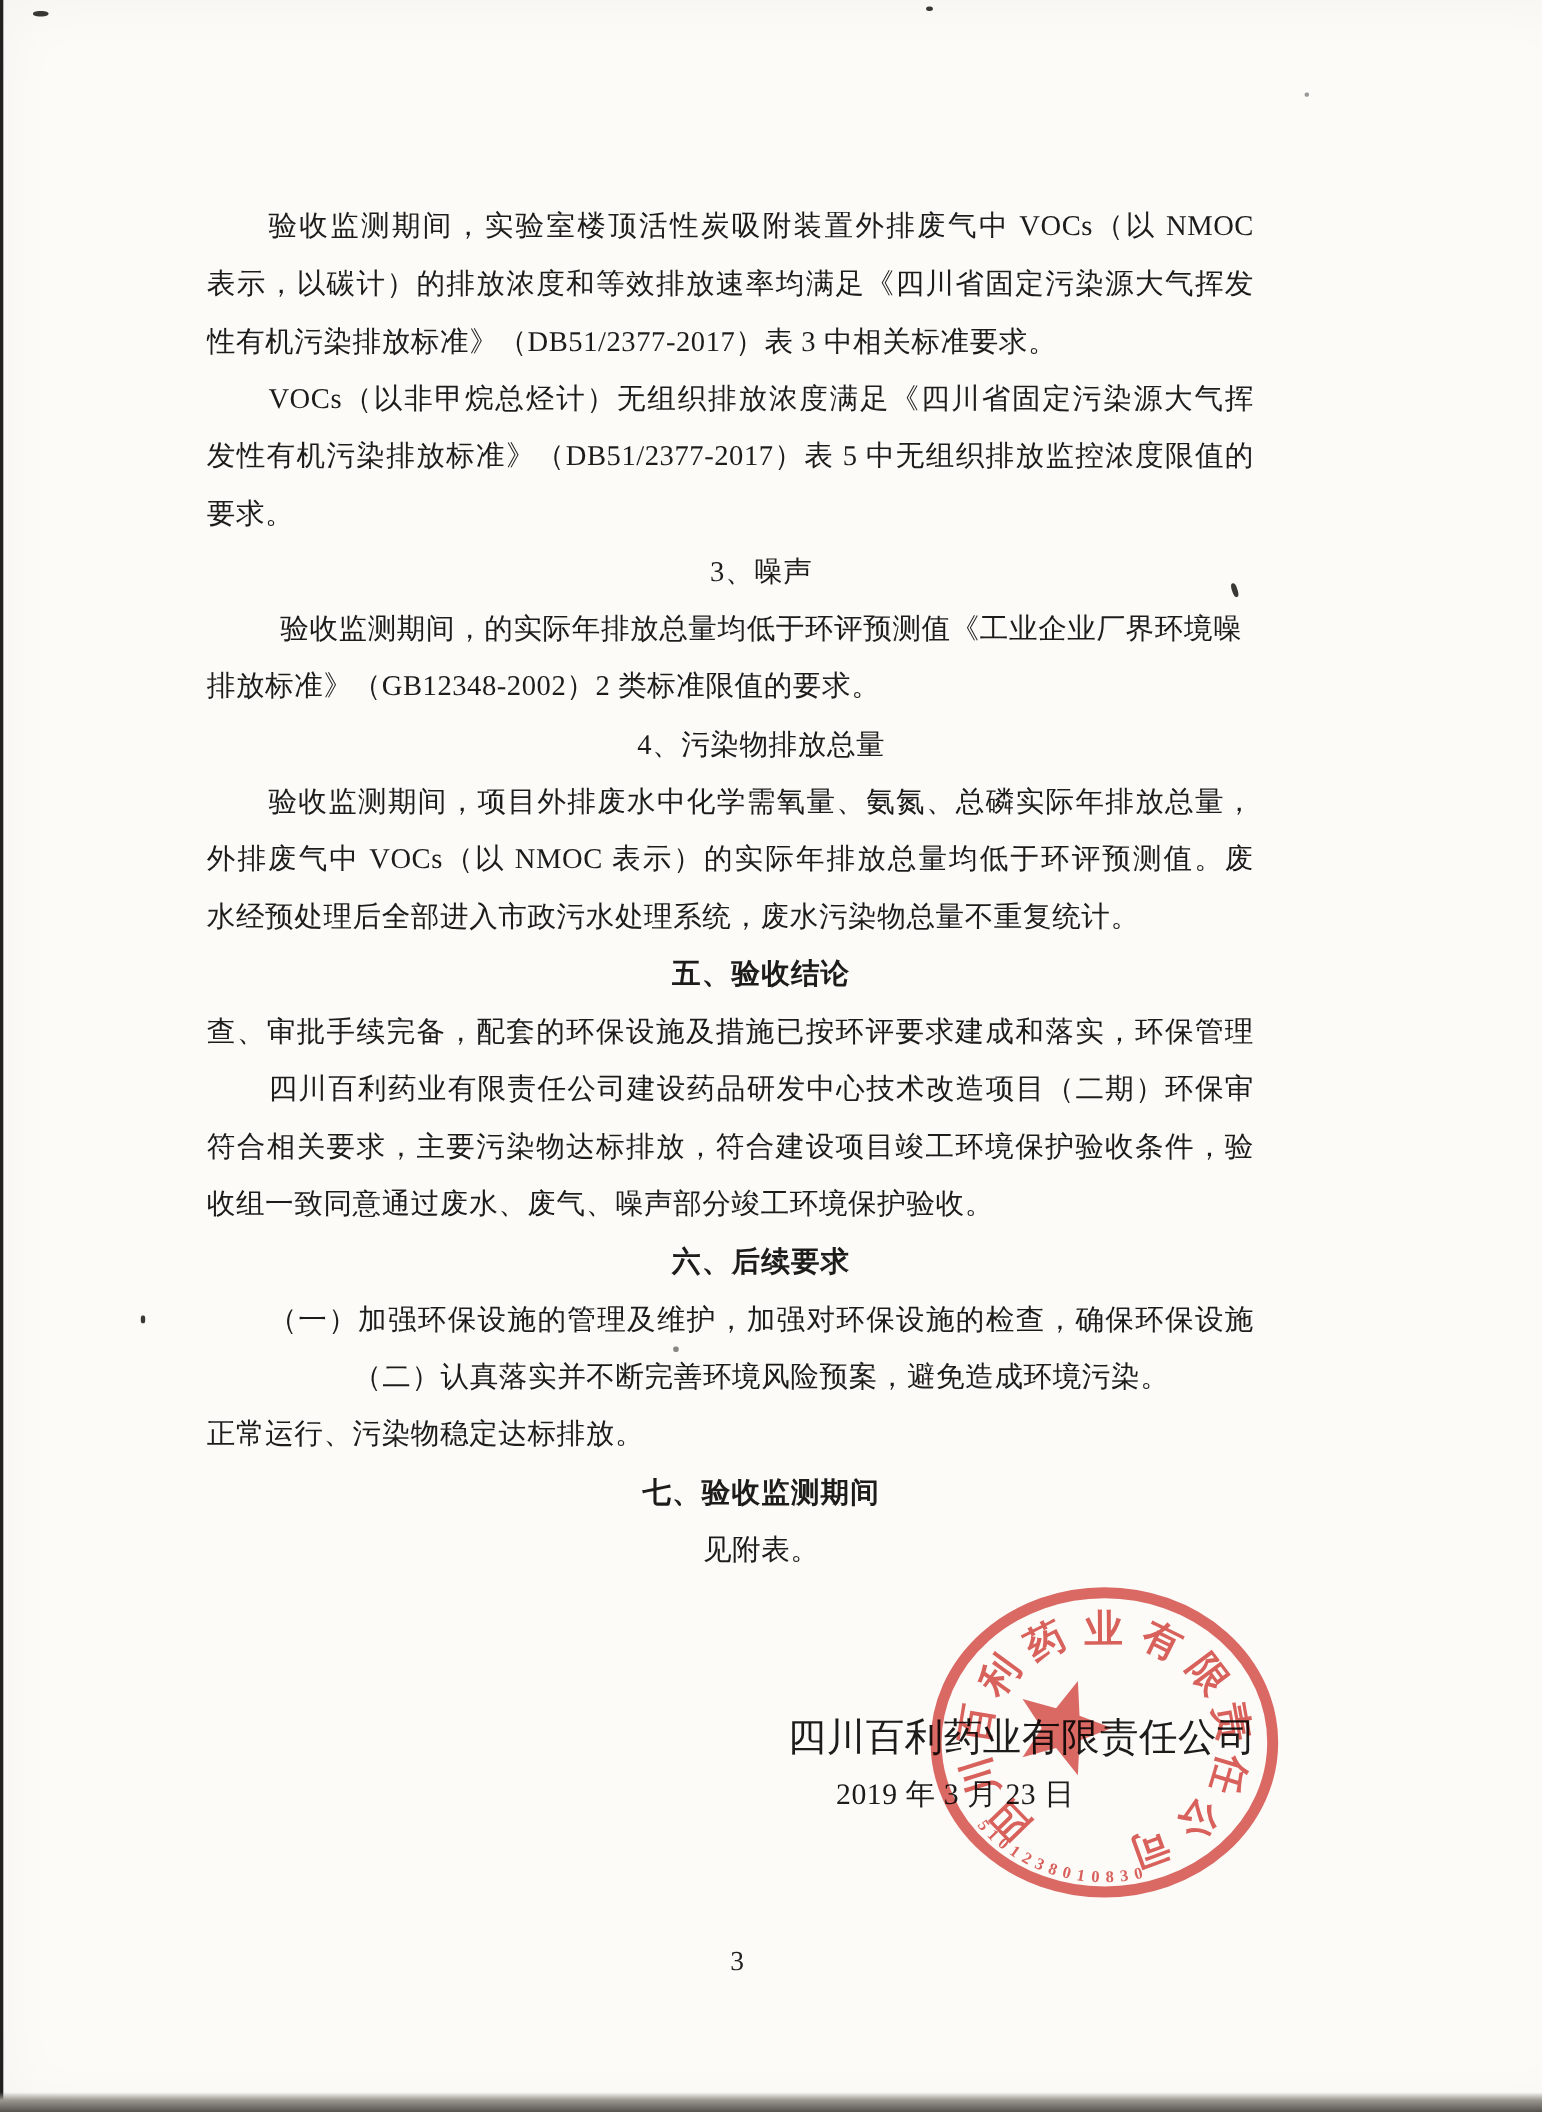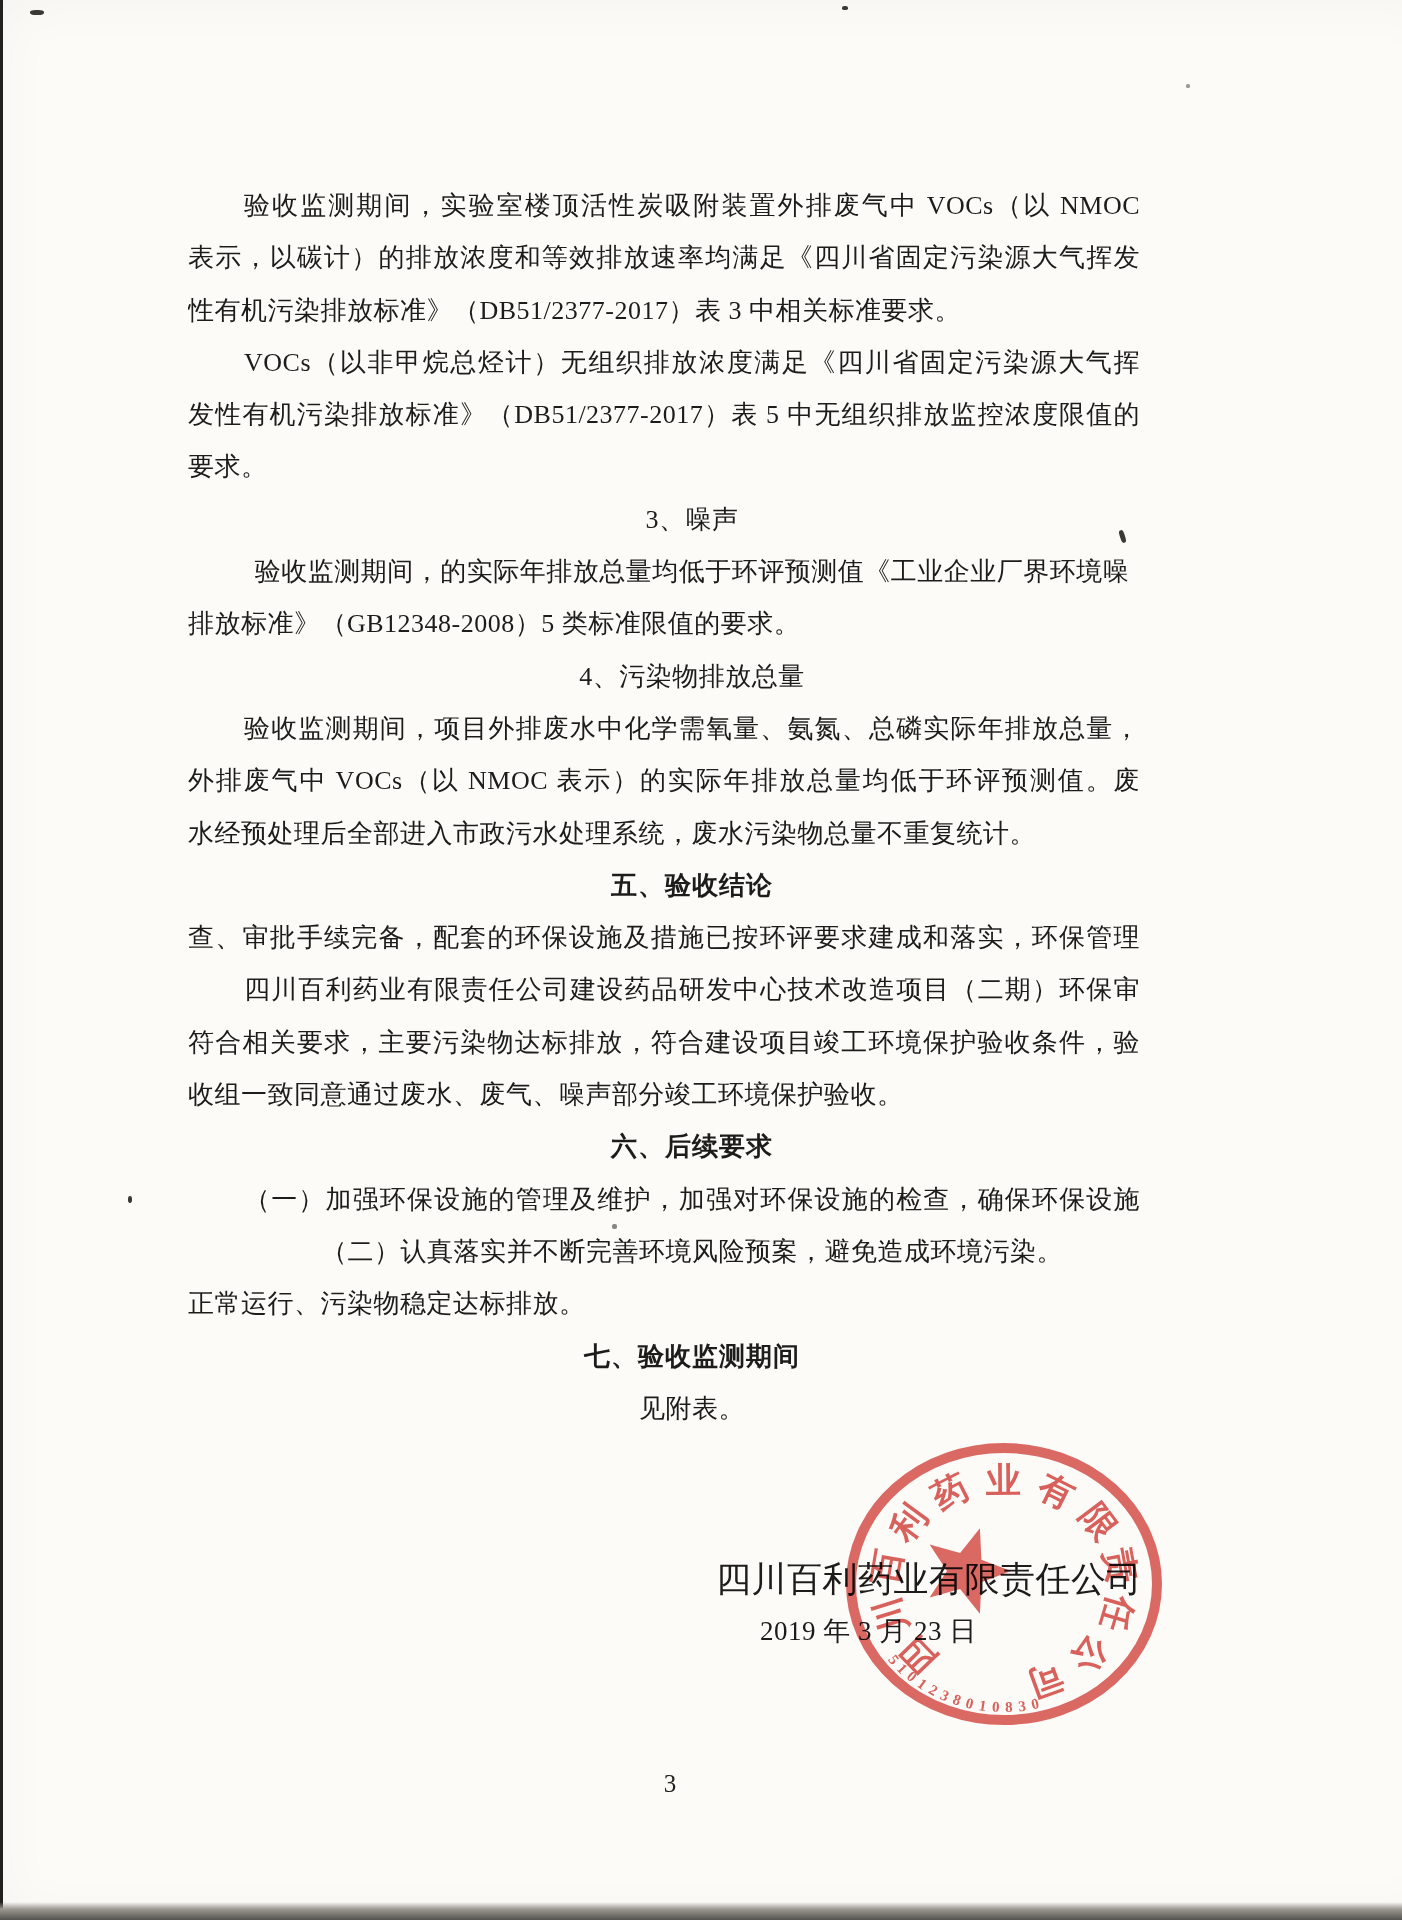--- a/index.html
+++ b/index.html
@@ -70,21 +70,21 @@
 
   <div class="body-text" id="body-lines">
       <div class="line fill indent">验收监测期间，实验室楼顶活性炭吸附装置外排废气中 VOCs（以 NMOC</div>
       <div class="line fill">表示，以碳计）的排放浓度和等效排放速率均满足《四川省固定污染源大气挥发</div>
       <div class="line">性有机污染排放标准》（DB51/2377-2017）表 3 中相关标准要求。</div>
       <div class="line fill indent">VOCs（以非甲烷总烃计）无组织排放浓度满足《四川省固定污染源大气挥</div>
       <div class="line fill">发性有机污染排放标准》（DB51/2377-2017）表 5 中无组织排放监控浓度限值的</div>
       <div class="line">要求。</div>
       <div class="line indent">3、噪声</div>
       <div class="line fill indent">验收监测期间，的实际年排放总量均低于环评预测值《工业企业厂界环境噪声</div>
-      <div class="line">排放标准》（GB12348-2008）5 类标准限值的要求。</div>
+      <div class="line">排放标准》（GB12348-2002）2 类标准限值的要求。</div>
       <div class="line indent">4、污染物排放总量</div>
       <div class="line fill indent">验收监测期间，项目外排废水中化学需氧量、氨氮、总磷实际年排放总量，</div>
       <div class="line fill">外排废气中 VOCs（以 NMOC 表示）的实际年排放总量均低于环评预测值。废</div>
       <div class="line">水经预处理后全部进入市政污水处理系统，废水污染物总量不重复统计。</div>
       <div class="line indent bold">五、验收结论</div>
       <div class="line fill">查、审批手续完备，配套的环保设施及措施已按环评要求建成和落实，环保管理</div>
       <div class="line fill indent">四川百利药业有限责任公司建设药品研发中心技术改造项目（二期）环保审</div>
       <div class="line fill">符合相关要求，主要污染物达标排放，符合建设项目竣工环境保护验收条件，验</div>
       <div class="line">收组一致同意通过废水、废气、噪声部分竣工环境保护验收。</div>
       <div class="line indent bold">六、后续要求</div>

